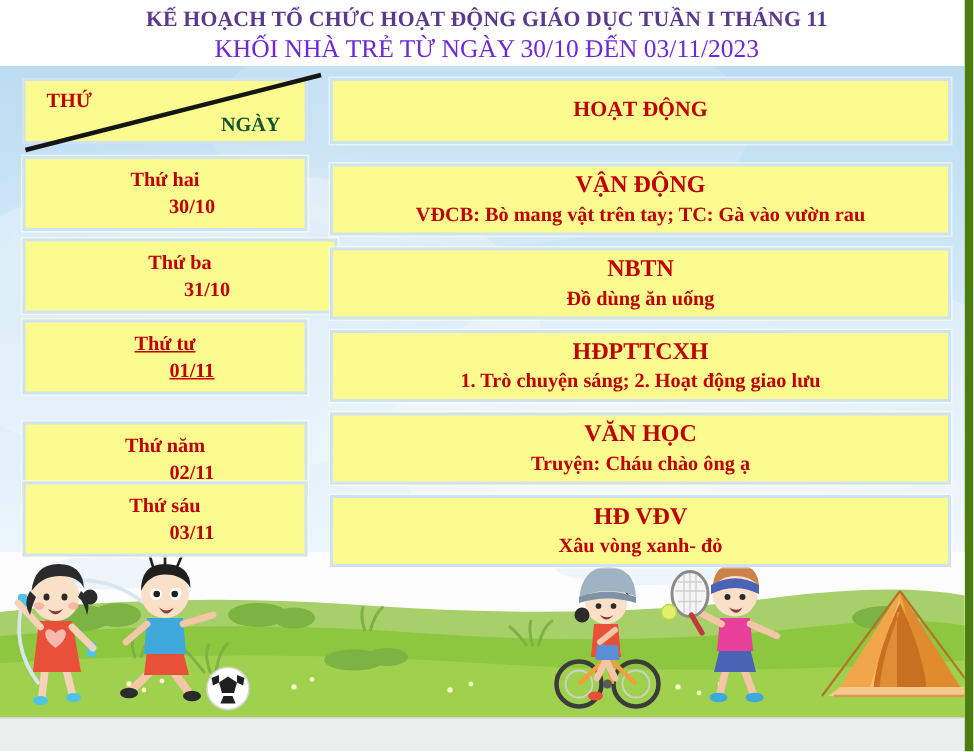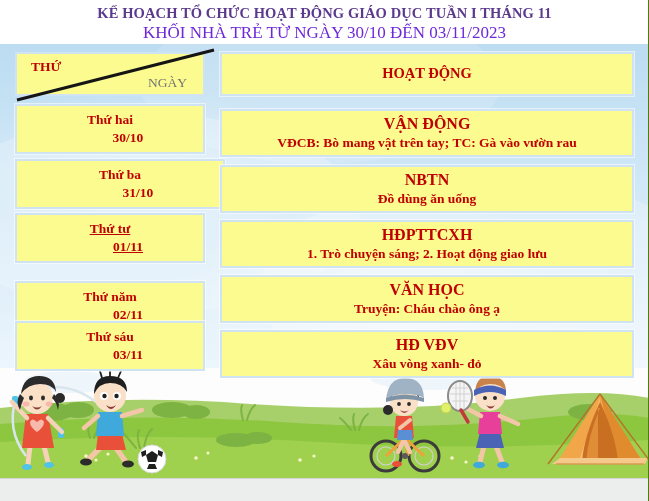--- a/index.html
+++ b/index.html
@@ -7,21 +7,21 @@
     padding: 0;
     background: #ffffff;
   }
   #page {
     position: relative;
     width: 649px;
     height: 501px;
     overflow: hidden;
     background: #ffffff;
     font-family: "Liberation Serif", "DejaVu Serif", serif;
-    border-right: 1px solid #4d7c0f;
+    border-right: 6px solid #4d7c0f;
     box-sizing: border-box;
   }
 
   
   #title-block {
     position: absolute;
     left: 0; top: 0;
     width: 649px;
     height: 44px;
     background: #ffffff;
@@ -133,22 +133,22 @@
     position: absolute;
     left: 14px; top: 5px;
     font-size: 13.5px;
     font-weight: bold;
     color: #c00000;
   }
   #corner-cell .lbl-ngay {
     position: absolute;
     right: 16px; bottom: 3px;
     font-size: 13.5px;
-    font-weight: normal;
-    color: #737373;
+    font-weight: bold;
+    color: #14532d;
   }
 
   #header-activity {
     position: absolute;
     left: 220px; top: 8px;
     width: 414px; height: 44px;
     font-size: 14.5px;
   }
 </style>
 </head>

